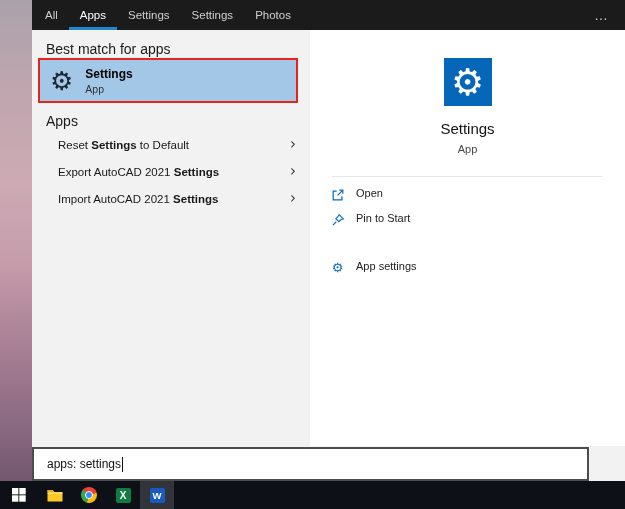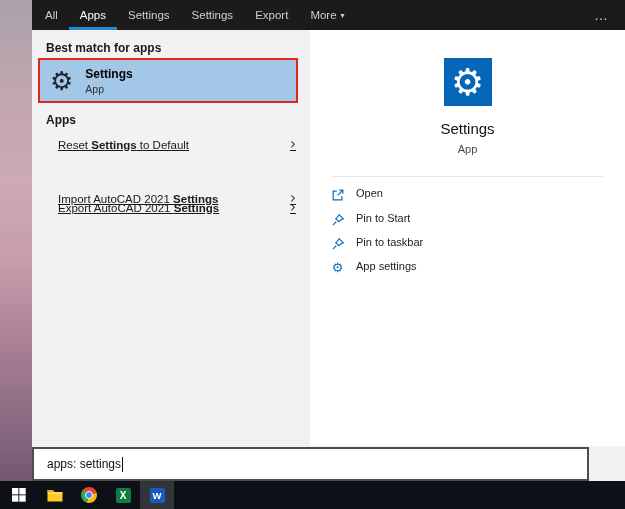--- a/index.html
+++ b/index.html
@@ -21,35 +21,35 @@
   .topbar { position: absolute; left: 0; top: 0; width: 100%; height: 30px; background: #1b1b1b; display: flex; align-items: stretch; padding-left: 2px; }
   .tab { display: flex; align-items: center; padding: 8px 11px; font-size: 11.5px; color: #cfcfcf; border-top: 3px solid transparent; border-bottom: 3px solid transparent; cursor: default; }
   .tab.selected { color: #fff; border-bottom-color: #1e88d2; }
   .tab .caret { font-size: 8px; margin-left: 4px; color: #cfcfcf; }
   .overflow { margin-left: auto; display: flex; align-items: center; padding: 0 16px; color: #cfcfcf; font-size: 14px; letter-spacing: 1px; }
 
   
   .left-panel { position: absolute; left: 0; top: 30px; width: 278px; height: 416px; background: #f2f2f2; }
   .right-panel { position: absolute; left: 278px; top: 30px; width: 315px; height: 416px; background: #fff; }
 
-  .section-header { position: absolute; left: 14px; font-size: 12px; font-weight: 700; color: #1a1a1a; }
+  .section-header { position: absolute; left: 14px; font-size: 14px; font-weight: 400; color: #1a1a1a; }
   .best-header { top: 11px; }
   .apps-header { top: 83px; }
 
   .best-match {
     position: absolute; left: 6px; top: 28px; width: 260px; height: 45px;
     background: #a3c7e6; border: 2px solid #e3251e;
     display: flex; align-items: center; padding-left: 10px;
   }
   .gear-sm { font-family: "DejaVu Sans", sans-serif; font-size: 26px; line-height: 1; color: #1c2733; margin-right: 12px; }
   .bm-title { font-size: 12px; font-weight: 600; color: #000; }
   .bm-sub { font-size: 10.5px; color: #333; margin-top: 2px; }
 
-  .app-row { position: absolute; left: 0; width: 278px; height: 27px; display: flex; align-items: center; padding: 0 14px 0 26px; font-size: 11.5px; color: #191919; text-decoration: underline; }
-  .row1 { top: 101px; } .row2 { top: 128px; margin-top: 36px; } .row3 { top: 155px; }
+  .app-row { position: absolute; left: 0; width: 278px; height: 27px; display: flex; align-items: center; padding: 0 14px 0 26px; font-size: 11.5px; color: #191919; }
+  .row1 { top: 101px; } .row2 { top: 128px; } .row3 { top: 155px; }
   .row-label b { font-weight: 700; }
   .chev { margin-left: auto; color: #333; font-size: 15px; line-height: 1; font-family: "DejaVu Sans", sans-serif; }
 
   
   .tile { position: absolute; left: 50%; top: 28px; transform: translateX(-50%); width: 48px; height: 48px; background: #0667b8; display: flex; align-items: center; justify-content: center; }
   .gear-lg { font-family: "DejaVu Sans", sans-serif; font-size: 37px; line-height: 1; color: #fff; }
   .pv-title { position: absolute; top: 90px; width: 100%; text-align: center; font-size: 15px; color: #111; }
   .pv-sub { position: absolute; top: 113px; width: 100%; text-align: center; font-size: 11px; color: #484848; }
   .divider { position: absolute; top: 146px; left: 22px; right: 22px; height: 1px; background: #e8e8e8; }
 
@@ -82,25 +82,21 @@
 
   <div class="wallpaper"></div>
 
   <div class="search-window">
 
     <div class="topbar">
       <div class="tab">All</div>
       <div class="tab selected">Apps</div>
       <div class="tab">Settings</div>
       <div class="tab">Settings</div>
-      <div class="tab">Export</div>
-      <div class="tab">
-        <span>More</span>
-        <span class="caret">▾</span>
-      </div>
+      <div class="tab">Photos</div>
       <div class="overflow">…</div>
     </div>
 
     <div class="left-panel">
       <div class="section-header best-header">Best match for apps</div>
 
       <div class="best-match">
         <span class="gear-sm">⚙</span>
         <div>
           <div class="bm-title">Settings</div>
@@ -146,29 +142,20 @@
       <div class="action act2">
         <span class="a-icon">
           <svg viewBox="0 0 16 16" fill="none" stroke="#0a6cc0" stroke-width="1.3">
             <path d="M9.3 1.8l4.9 4.9-2.6.7-2.6 2.6-3.5-3.5 2.6-2.6z"></path>
             <path d="M6 10L2.2 13.8"></path>
           </svg>
         </span>
         <span class="a-label">Pin to Start</span>
       </div>
 
-      <div class="action act3">
-        <span class="a-icon">
-          <svg viewBox="0 0 16 16" fill="none" stroke="#0a6cc0" stroke-width="1.3">
-            <path d="M9.3 1.8l4.9 4.9-2.6.7-2.6 2.6-3.5-3.5 2.6-2.6z"></path>
-            <path d="M6 10L2.2 13.8"></path>
-          </svg>
-        </span>
-        <span class="a-label">Pin to taskbar</span>
-      </div>
 
       <div class="action act4">
         <span class="a-icon">
             <span class="gear-xs">⚙</span>
           </span>
         <span class="a-label">App settings</span>
       </div>
     </div>
   </div>
 

